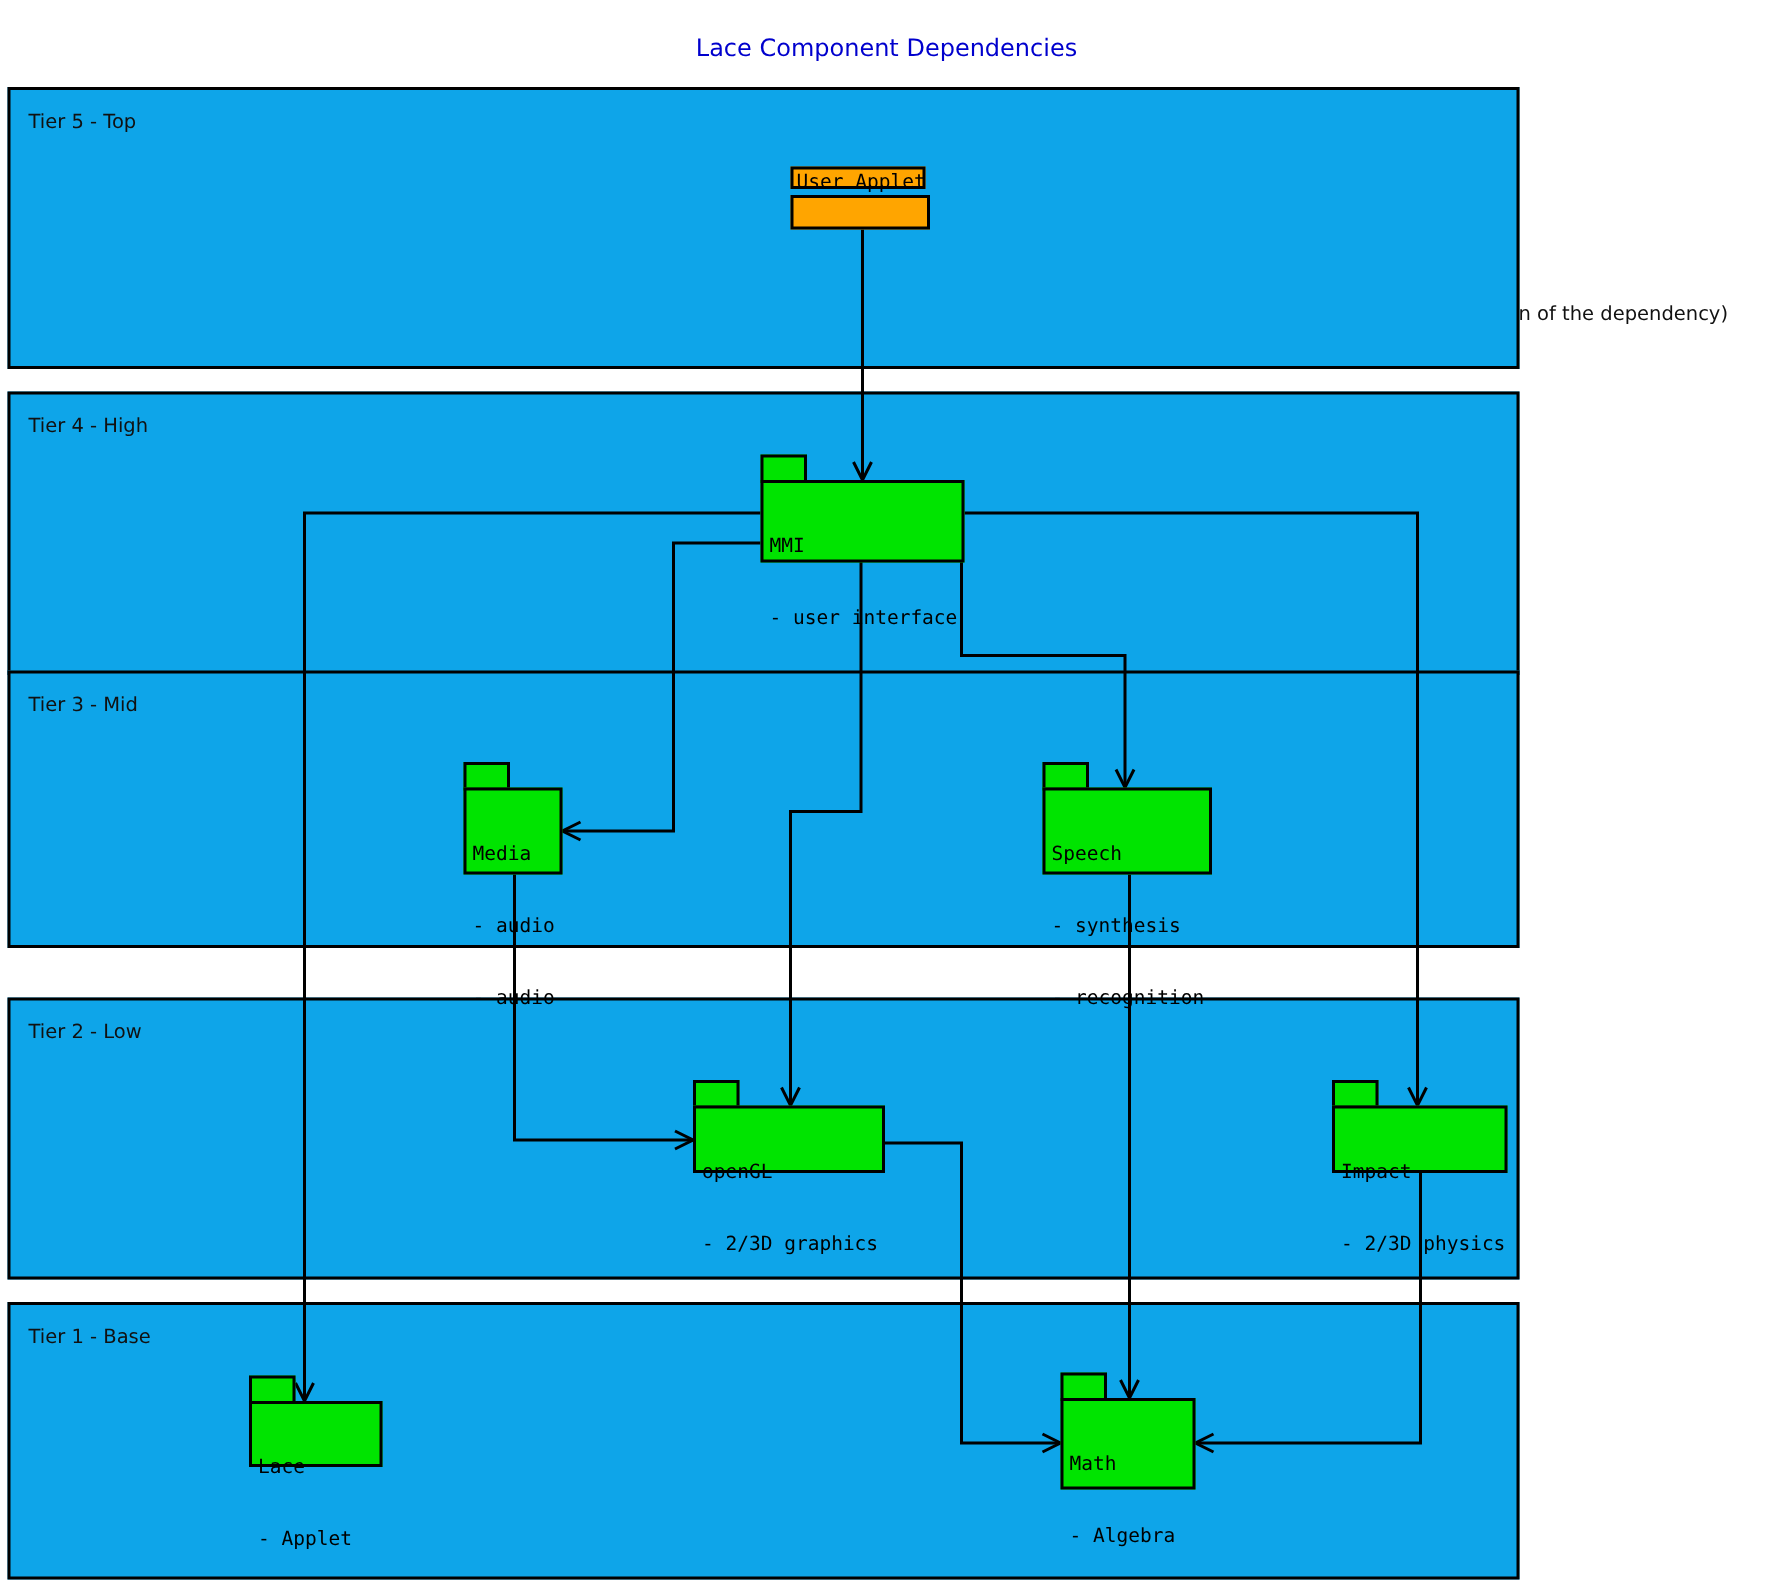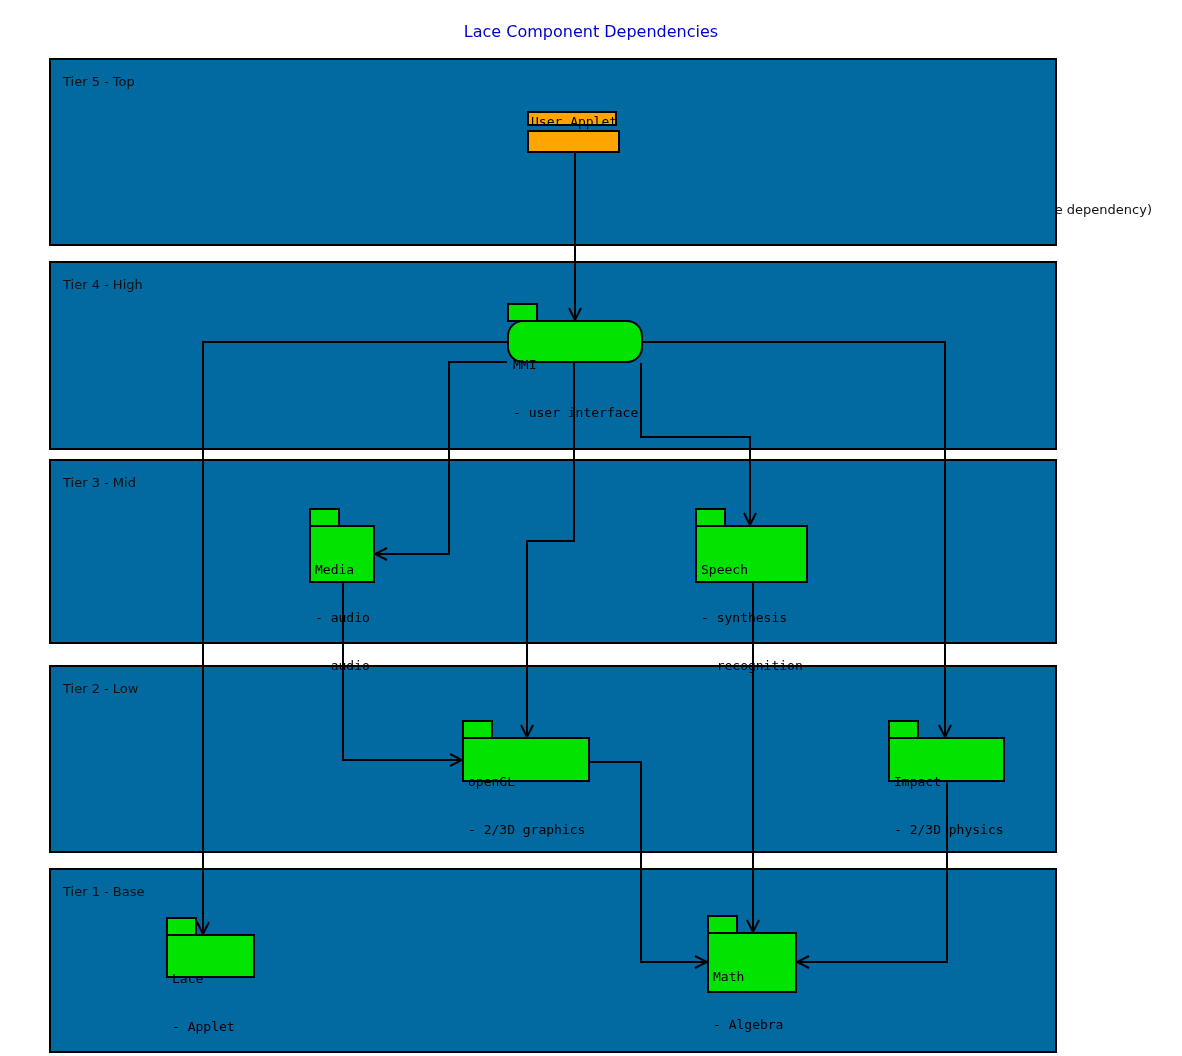--- a/index.html
+++ b/index.html
@@ -1,22 +1,22 @@
 <!DOCTYPE html>
 <html><head>
 <meta charset="utf-8">
 <style>
   html,body{margin:0;padding:0;background:#ffffff;}
   #page{position:relative;width:1182px;height:1056px;background:#ffffff;overflow:hidden;
         font-family:"DejaVu Sans","Liberation Sans",sans-serif;}
   #diagram-title{position:absolute;top:22px;left:0;width:100%;text-align:center;
         color:#0000cd;font-size:16px;}
   #annotation{position:absolute;top:202px;right:30px;color:#111;font-size:13px;}
-  .tier-band{position:absolute;left:5px;width:1008px;background:#0369a1;
-        border:2px solid #000;box-sizing:border-box;margin-left:44px;}
+  .tier-band{position:absolute;left:5px;width:1008px;background:#0ea5e9;
+        border:2px solid #000;box-sizing:border-box;}
   .tier-label{position:absolute;top:14px;left:12px;font-size:13px;color:#111;}
   #wires{position:absolute;left:0;top:0;width:1182px;height:1056px;pointer-events:none;z-index:2;}
   .node{position:absolute;z-index:3;}
   .node .tab{position:absolute;top:0;left:0;width:31px;height:19px;background:#00e400;
         border:2px solid #000;box-sizing:border-box;}
   .node .nbody{position:absolute;left:0;top:17px;background:#00e400;border:2px solid #000;
         box-sizing:border-box;padding:3px 4px 0 4px;
         font-family:"DejaVu Sans Mono","Liberation Mono",monospace;
         font-size:13px;line-height:16px;color:#000;white-space:pre;}
   
@@ -32,21 +32,21 @@
 
   <div id="diagram-title">Lace Component Dependencies</div>
   <div id="annotation">(Arrows indicate the direction of the dependency)</div>
 
   <div class="tier-band" style="top:58px;height:188px;">
     <span class="tier-label">Tier 5 - Top</span>
   </div>
   <div class="tier-band" style="top:261px;height:189px;">
     <span class="tier-label">Tier 4 - High</span>
   </div>
-  <div class="tier-band" style="top:459px;height:185px;">
+  <div class="tier-band" style="top:447px;height:185px;">
     <span class="tier-label">Tier 3 - Mid</span>
   </div>
   <div class="tier-band" style="top:665px;height:188px;">
     <span class="tier-label">Tier 2 - Low</span>
   </div>
   <div class="tier-band" style="top:868px;height:185px;">
     <span class="tier-label">Tier 1 - Base</span>
   </div>
 
   <svg id="wires" viewBox="0 0 1182 1056">
@@ -69,21 +69,21 @@
     </g>
   </svg>
 
   <div class="node" id="node-user-applet" style="left:527px;top:111px;">
     <div class="tab">User Applet</div>
     <div class="nbody" style="width:93px;height:23px;"></div>
   </div>
 
   <div class="node" style="left:507px;top:303px;">
     <div class="tab"></div>
-    <div class="nbody" style="width:136px;height:43px;border-radius:16px;">
+    <div class="nbody" style="width:136px;height:55px;">
       <div>MMI</div>
       <div>- user interface</div>
     </div>
   </div>
 
   <div class="node" style="left:309px;top:508px;">
     <div class="tab"></div>
     <div class="nbody" style="width:66px;height:58px;">
       <div>Media</div>
       <div>- audio</div>

